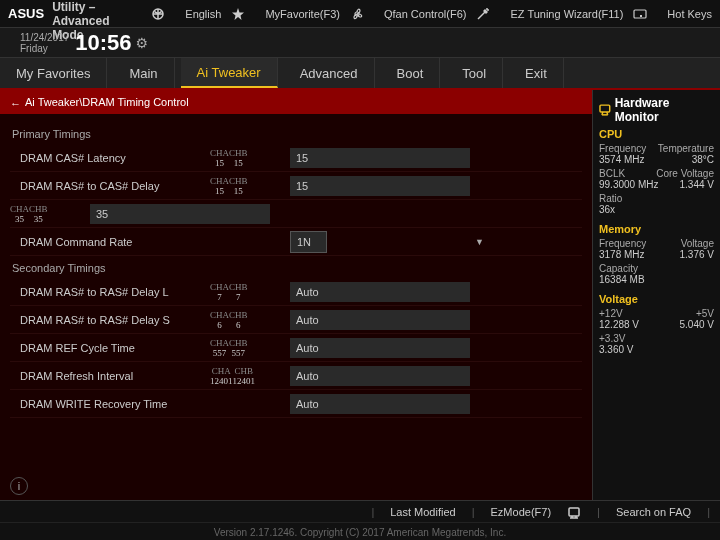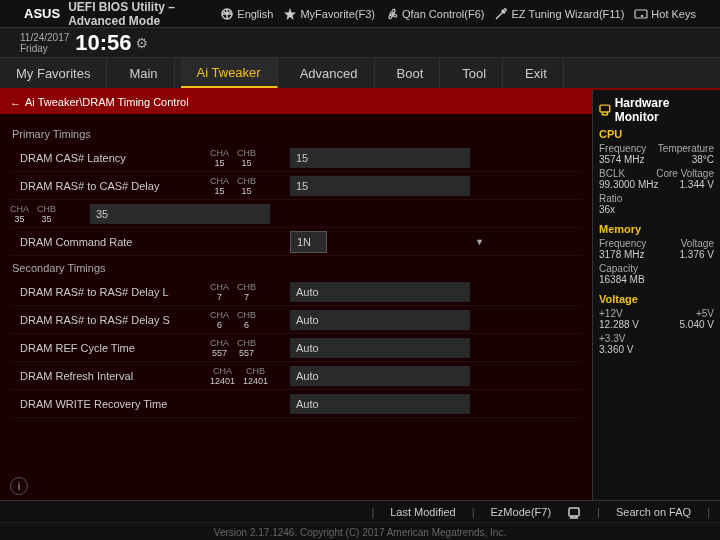--- a/index.html
+++ b/index.html
@@ -11,36 +11,36 @@
       color: #ccc;
       overflow: hidden;
       font-size: 12px;
     }
     
     #top-bar {
       background: #111;
       height: 28px;
       display: flex;
       align-items: center;
-      padding: 0 24px;
+      padding: 0 8px;
       border-bottom: 1px solid #333;
     }
     #asus-logo {
       color: #fff;
       font-weight: bold;
       font-size: 13px;
       margin-right: 8px;
     }
     .top-icon-item {
       display: flex;
       align-items: center;
       color: #ccc;
       font-size: 11px;
       margin-left: 10px;
-      gap: 3px;
+      gap: 20px;
     }
     .top-icon-item svg { width: 14px; height: 14px; }
     
     #datetime-bar {
       background: #1a1a1a;
       height: 30px;
       display: flex;
       align-items: center;
       padding: 0 20px;
       border-bottom: 1px solid #333;
@@ -144,24 +144,24 @@
       border-bottom: 1px solid #2a0a0a;
     }
     .timing-label {
       flex: 0 0 200px;
       color: #ccc;
       font-size: 11px;
       padding-left: 10px;
     }
     .timing-channels {
       display: flex;
-      gap: 8px;
       flex: 0 0 80px;
       font-size: 10px;
       color: #aaa;
+      font-family: Liberation Serif, serif;
     }
     .channel-col {
       display: flex;
       flex-direction: column;
       align-items: center;
       font-size: 9px;
     }
     .channel-col .ch-label { color: #888; }
     .channel-col .ch-val { color: #ccc; }
     .timing-input {

